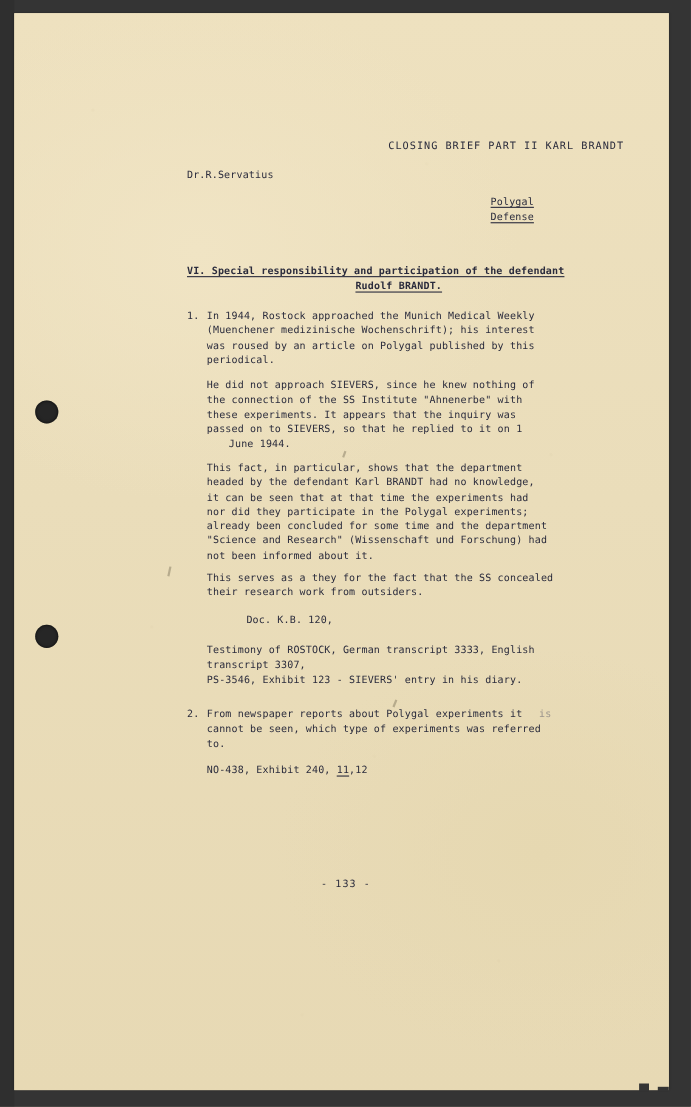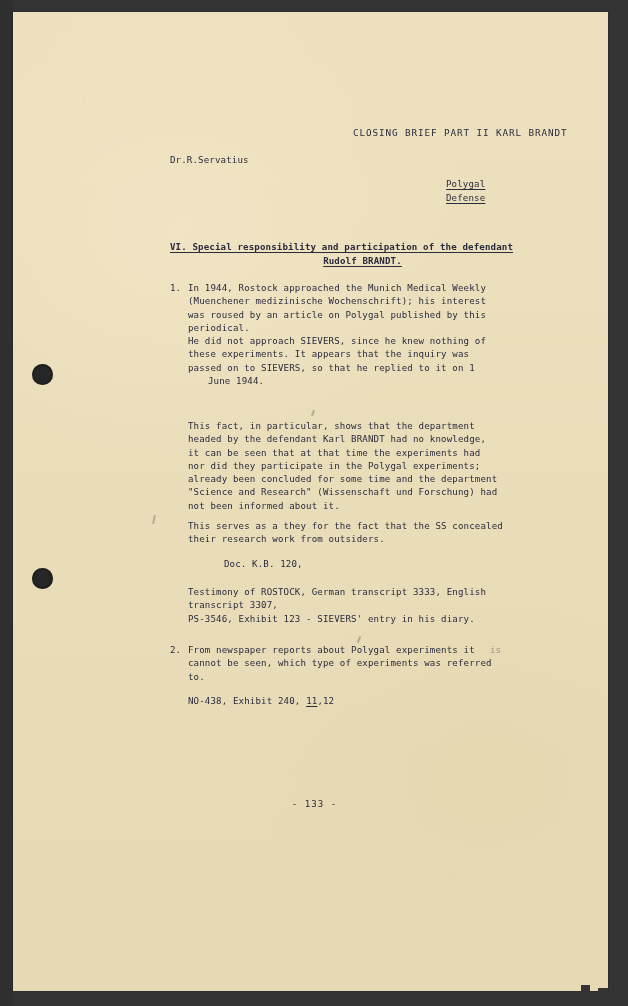--- a/index.html
+++ b/index.html
@@ -186,22 +186,23 @@
 
     <div class="para-num" style="left:157px; top:270px;">1.</div>
 
     <div class="para" style="left:175px; top:270px;">
       <div class="tline" style="position:relative;">In 1944, Rostock approached the Munich Medical Weekly</div>
       <div class="tline" style="position:relative;">(Muenchener medizinische Wochenschrift); his interest</div>
       <div class="tline" style="position:relative;">was roused by an article on Polygal published by this</div>
       <div class="tline" style="position:relative;">periodical.</div>
     </div>
 
-    <div class="para" style="left:175px; top:323px;">
+    <div class="para" style="left:175px; top:333px;">
       <div class="tline" style="position:relative;">He did not approach SIEVERS, since he knew nothing of</div>
+      <div class="tline" style="position:relative;">the connection of the SS Institute "Ahnenerbe" with</div>
       <div class="tline" style="position:relative;">these experiments. It appears that the inquiry was</div>
       <div class="tline" style="position:relative;">passed on to SIEVERS, so that he replied to it on 1</div>
       <div class="tline" style="position:relative;margin-left:20px;">June 1944.</div>
     </div>
 
     <div class="para" style="left:175px; top:408px;">
       <div class="tline" style="position:relative;">This fact, in particular, shows that the department</div>
       <div class="tline" style="position:relative;">headed by the defendant Karl BRANDT had no knowledge,</div>
       <div class="tline" style="position:relative;">it can be seen that at that time the experiments had</div>
       <div class="tline" style="position:relative;">nor did they participate in the Polygal experiments;</div>

